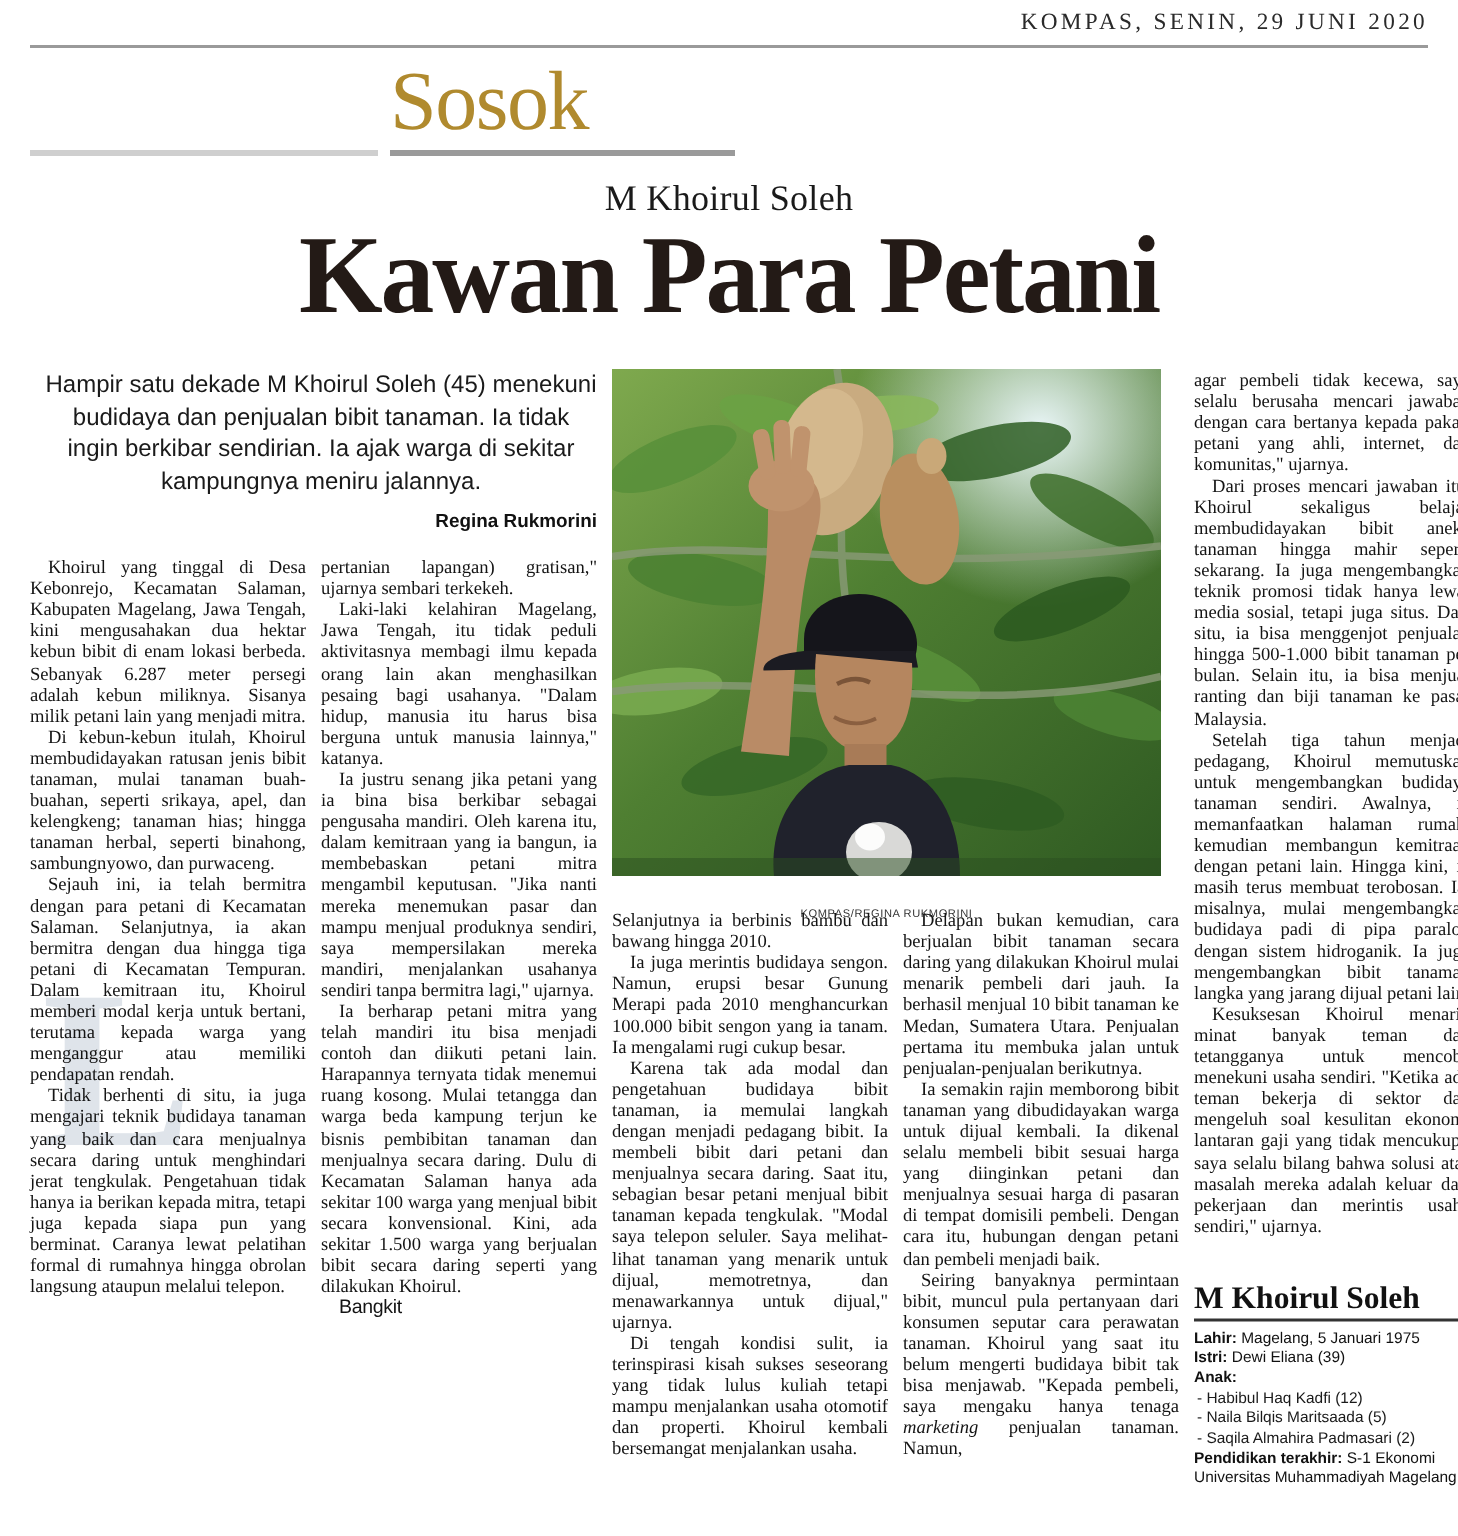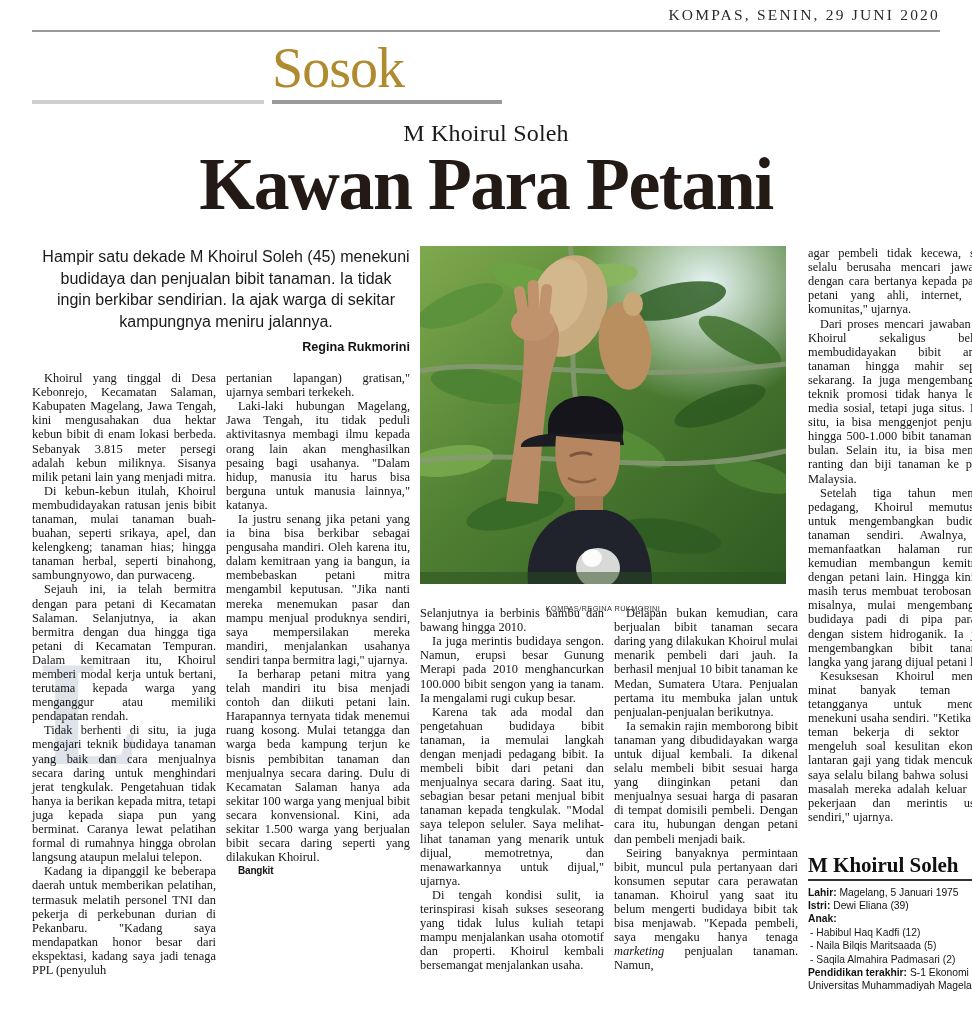--- a/index.html
+++ b/index.html
@@ -11,21 +11,21 @@
     font-family: "Liberation Serif", serif;
     color: #1a1a1a;
     overflow: hidden;
     position: relative;
   }
 
   .page {
     position: relative;
     width: 972px;
     height: 1024px;
-    padding: 0 32px;
+    padding: 0 20px;
   }
 
   
   .masthead {
     position: relative;
     height: 34px;
   }
   .masthead-date {
     position: absolute;
     right: 0;
@@ -140,22 +140,22 @@
     width: 368px;
     text-align: right;
     font-family: "Liberation Sans", sans-serif;
     font-weight: bold;
     font-size: 12.6px;
     color: #111;
   }
 
   .subhead {
     font-family: "Liberation Sans", sans-serif;
-    font-weight: bold;
-    font-size: 10px;
+    font-weight: normal;
+    font-size: 13px;
     margin: 7px 0 3px 0;
     text-indent: 0;
     letter-spacing: -0.2px;
   }
 
   
   .photo-block {
     position: absolute;
     left: 388px;
     top: 0;
@@ -321,30 +321,29 @@
           <ellipse cx="178" cy="322" rx="22" ry="20" fill="#e9e9e6" opacity="0.92"></ellipse>
           <ellipse cx="172" cy="312" rx="10" ry="9" fill="#ffffff" opacity="0.9"></ellipse>
 
           <rect x="0" y="326" width="366" height="12" fill="#2a4d1f" opacity="0.5"></rect>
         </svg>
       </div>
       <div class="photo-credit">KOMPAS/REGINA RUKMORINI</div>
     </div>
 
     <div class="col" id="col1">
-      <p>Khoirul yang tinggal di Desa Kebonrejo, Kecamatan Salaman, Kabupaten Magelang, Jawa Tengah, kini mengusahakan dua hektar kebun bibit di enam lokasi berbeda. Sebanyak 3.815 meter persegi adalah kebun miliknya. Sisanya milik petani lain yang menjadi mitra.</p>
+      <p>Khoirul yang tinggal di Desa Kebonrejo, Kecamatan Salaman, Kabupaten Magelang, Jawa Tengah, kini mengusahakan dua hektar kebun bibit di enam lokasi berbeda. Sebanyak 6.287 meter persegi adalah kebun miliknya. Sisanya milik petani lain yang menjadi mitra.</p>
       <p>Di kebun-kebun itulah, Khoirul membudidayakan ratusan jenis bibit tanaman, mulai tanaman buah-buahan, seperti srikaya, apel, dan kelengkeng; tanaman hias; hingga tanaman herbal, seperti binahong, sambungnyowo, dan purwaceng.</p>
       <p>Sejauh ini, ia telah bermitra dengan para petani di Kecamatan Salaman. Selanjutnya, ia akan bermitra dengan dua hingga tiga petani di Kecamatan Tempuran. Dalam kemitraan itu, Khoirul memberi modal kerja untuk bertani, terutama kepada warga yang menganggur atau memiliki pendapatan rendah.</p>
       <p>Tidak berhenti di situ, ia juga mengajari teknik budidaya tanaman yang baik dan cara menjualnya secara daring untuk menghindari jerat tengkulak. Pengetahuan tidak hanya ia berikan kepada mitra, tetapi juga kepada siapa pun yang berminat. Caranya lewat pelatihan formal di rumahnya hingga obrolan langsung ataupun melalui telepon.</p>
-      <p>Kadang ia dipanggil ke beberapa daerah untuk memberikan pelatihan, termasuk melatih personel TNI dan pekerja di perkebunan durian di Pekanbaru. "Kadang saya mendapatkan honor besar dari ekspektasi, kadang saya jadi tenaga PPL (penyuluh</p>
     </div>
 
     <div class="col" id="col2">
       <p class="noindent">pertanian lapangan) gratisan," ujarnya sembari terkekeh.</p>
-      <p>Laki-laki hubungan Magelang, Jawa Tengah, itu tidak peduli aktivitasnya membagi ilmu kepada orang lain akan menghasilkan pesaing bagi usahanya. "Dalam hidup, manusia itu harus bisa berguna untuk manusia lainnya," katanya.</p>
+      <p>Laki-laki kelahiran Magelang, Jawa Tengah, itu tidak peduli aktivitasnya membagi ilmu kepada orang lain akan menghasilkan pesaing bagi usahanya. "Dalam hidup, manusia itu harus bisa berguna untuk manusia lainnya," katanya.</p>
       <p>Ia justru senang jika petani yang ia bina bisa berkibar sebagai pengusaha mandiri. Oleh karena itu, dalam kemitraan yang ia bangun, ia membebaskan petani mitra mengambil keputusan. "Jika nanti mereka menemukan pasar dan mampu menjual produknya sendiri, saya mempersilakan mereka mandiri, menjalankan usahanya sendiri tanpa bermitra lagi," ujarnya.</p>
       <p>Ia berharap petani mitra yang telah mandiri itu bisa menjadi contoh dan diikuti petani lain. Harapannya ternyata tidak menemui ruang kosong. Mulai tetangga dan warga beda kampung terjun ke bisnis pembibitan tanaman dan menjualnya secara daring. Dulu di Kecamatan Salaman hanya ada sekitar 100 warga yang menjual bibit secara konvensional. Kini, ada sekitar 1.500 warga yang berjualan bibit secara daring seperti yang dilakukan Khoirul.</p>
       <p class="subhead">Bangkit</p>
     </div>
 
     <div class="col" id="col3">
       <p class="noindent">Selanjutnya ia berbinis bambu dan bawang hingga 2010.</p>
       <p>Ia juga merintis budidaya sengon. Namun, erupsi besar Gunung Merapi pada 2010 menghancurkan 100.000 bibit sengon yang ia tanam. Ia mengalami rugi cukup besar.</p>
       <p>Karena tak ada modal dan pengetahuan budidaya bibit tanaman, ia memulai langkah dengan menjadi pedagang bibit. Ia membeli bibit dari petani dan menjualnya secara daring. Saat itu, sebagian besar petani menjual bibit tanaman kepada tengkulak. "Modal saya telepon seluler. Saya melihat-lihat tanaman yang menarik untuk dijual, memotretnya, dan menawarkannya untuk dijual," ujarnya.</p>
       <p>Di tengah kondisi sulit, ia terinspirasi kisah sukses seseorang yang tidak lulus kuliah tetapi mampu menjalankan usaha otomotif dan properti. Khoirul kembali bersemangat menjalankan usaha.</p>

